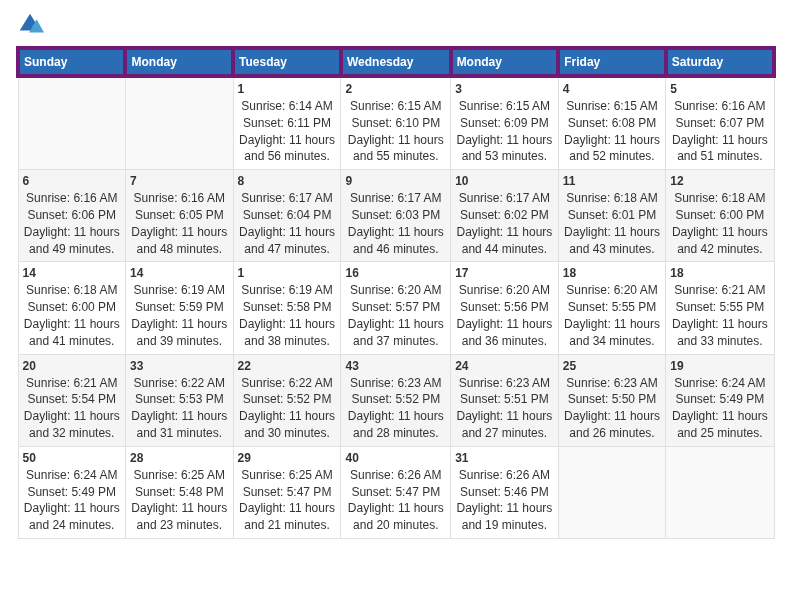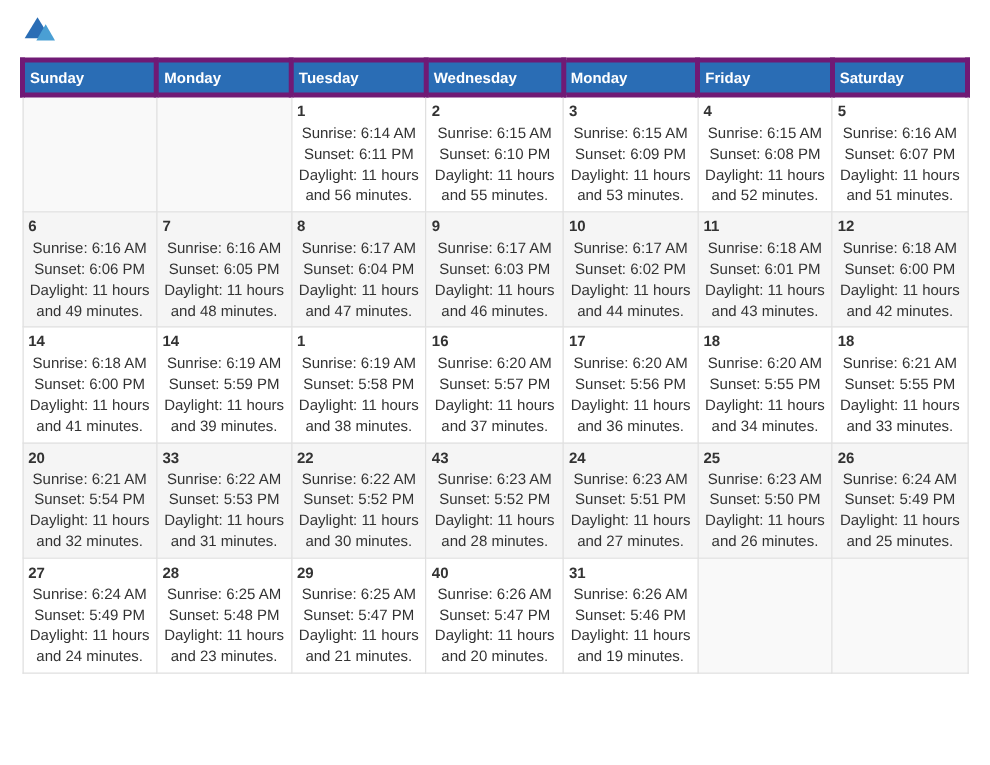--- a/index.html
+++ b/index.html
@@ -243,27 +243,27 @@
           </td>
           <td>
             <span class="day-number">24</span>
             <div class="day-info">Sunrise: 6:23 AM<br>Sunset: 5:51 PM<br>Daylight: 11 hours and 27 minutes.</div>
           </td>
           <td>
             <span class="day-number">25</span>
             <div class="day-info">Sunrise: 6:23 AM<br>Sunset: 5:50 PM<br>Daylight: 11 hours and 26 minutes.</div>
           </td>
           <td>
-            <span class="day-number">26</span>
+            <span class="day-number">19</span>
             <div class="day-info">Sunrise: 6:24 AM<br>Sunset: 5:49 PM<br>Daylight: 11 hours and 25 minutes.</div>
           </td>
         </tr>
         <tr>
           <td>
-            <span class="day-number">27</span>
+            <span class="day-number">50</span>
             <div class="day-info">Sunrise: 6:24 AM<br>Sunset: 5:49 PM<br>Daylight: 11 hours and 24 minutes.</div>
           </td>
           <td>
             <span class="day-number">28</span>
             <div class="day-info">Sunrise: 6:25 AM<br>Sunset: 5:48 PM<br>Daylight: 11 hours and 23 minutes.</div>
           </td>
           <td>
             <span class="day-number">29</span>
             <div class="day-info">Sunrise: 6:25 AM<br>Sunset: 5:47 PM<br>Daylight: 11 hours and 21 minutes.</div>
           </td>

